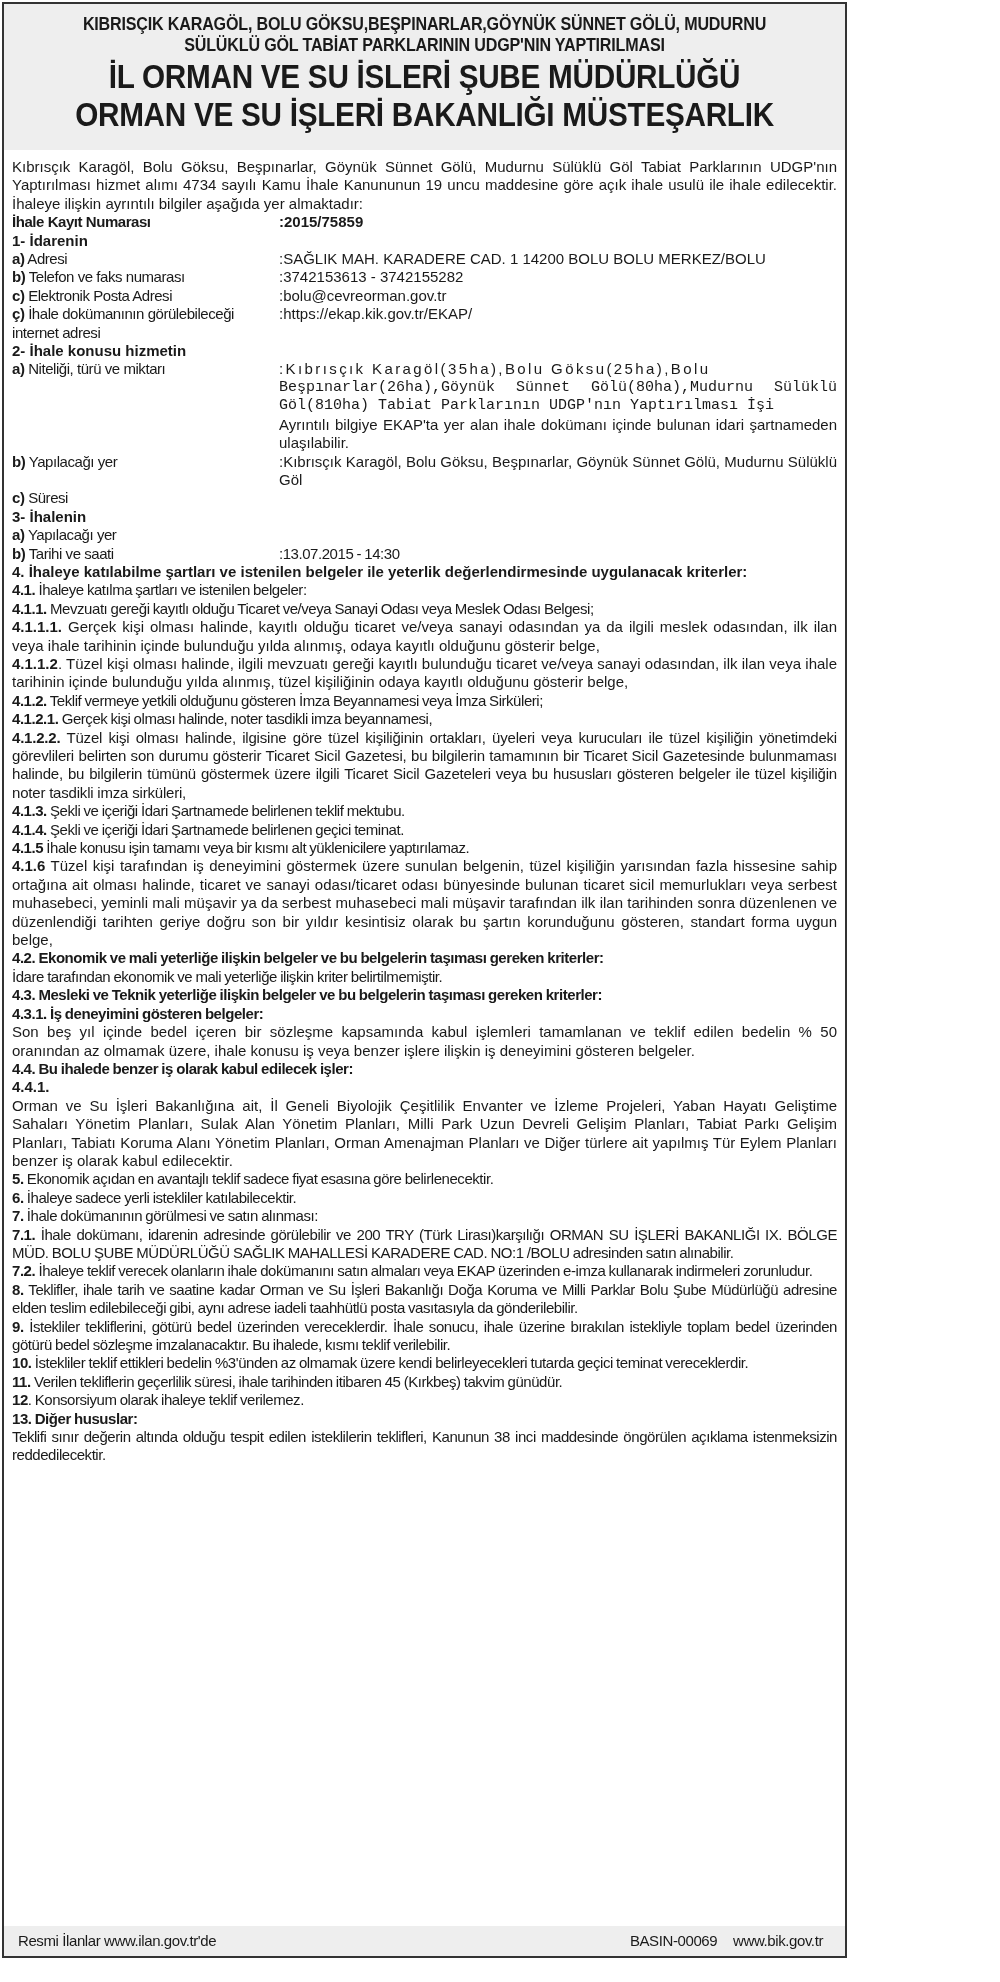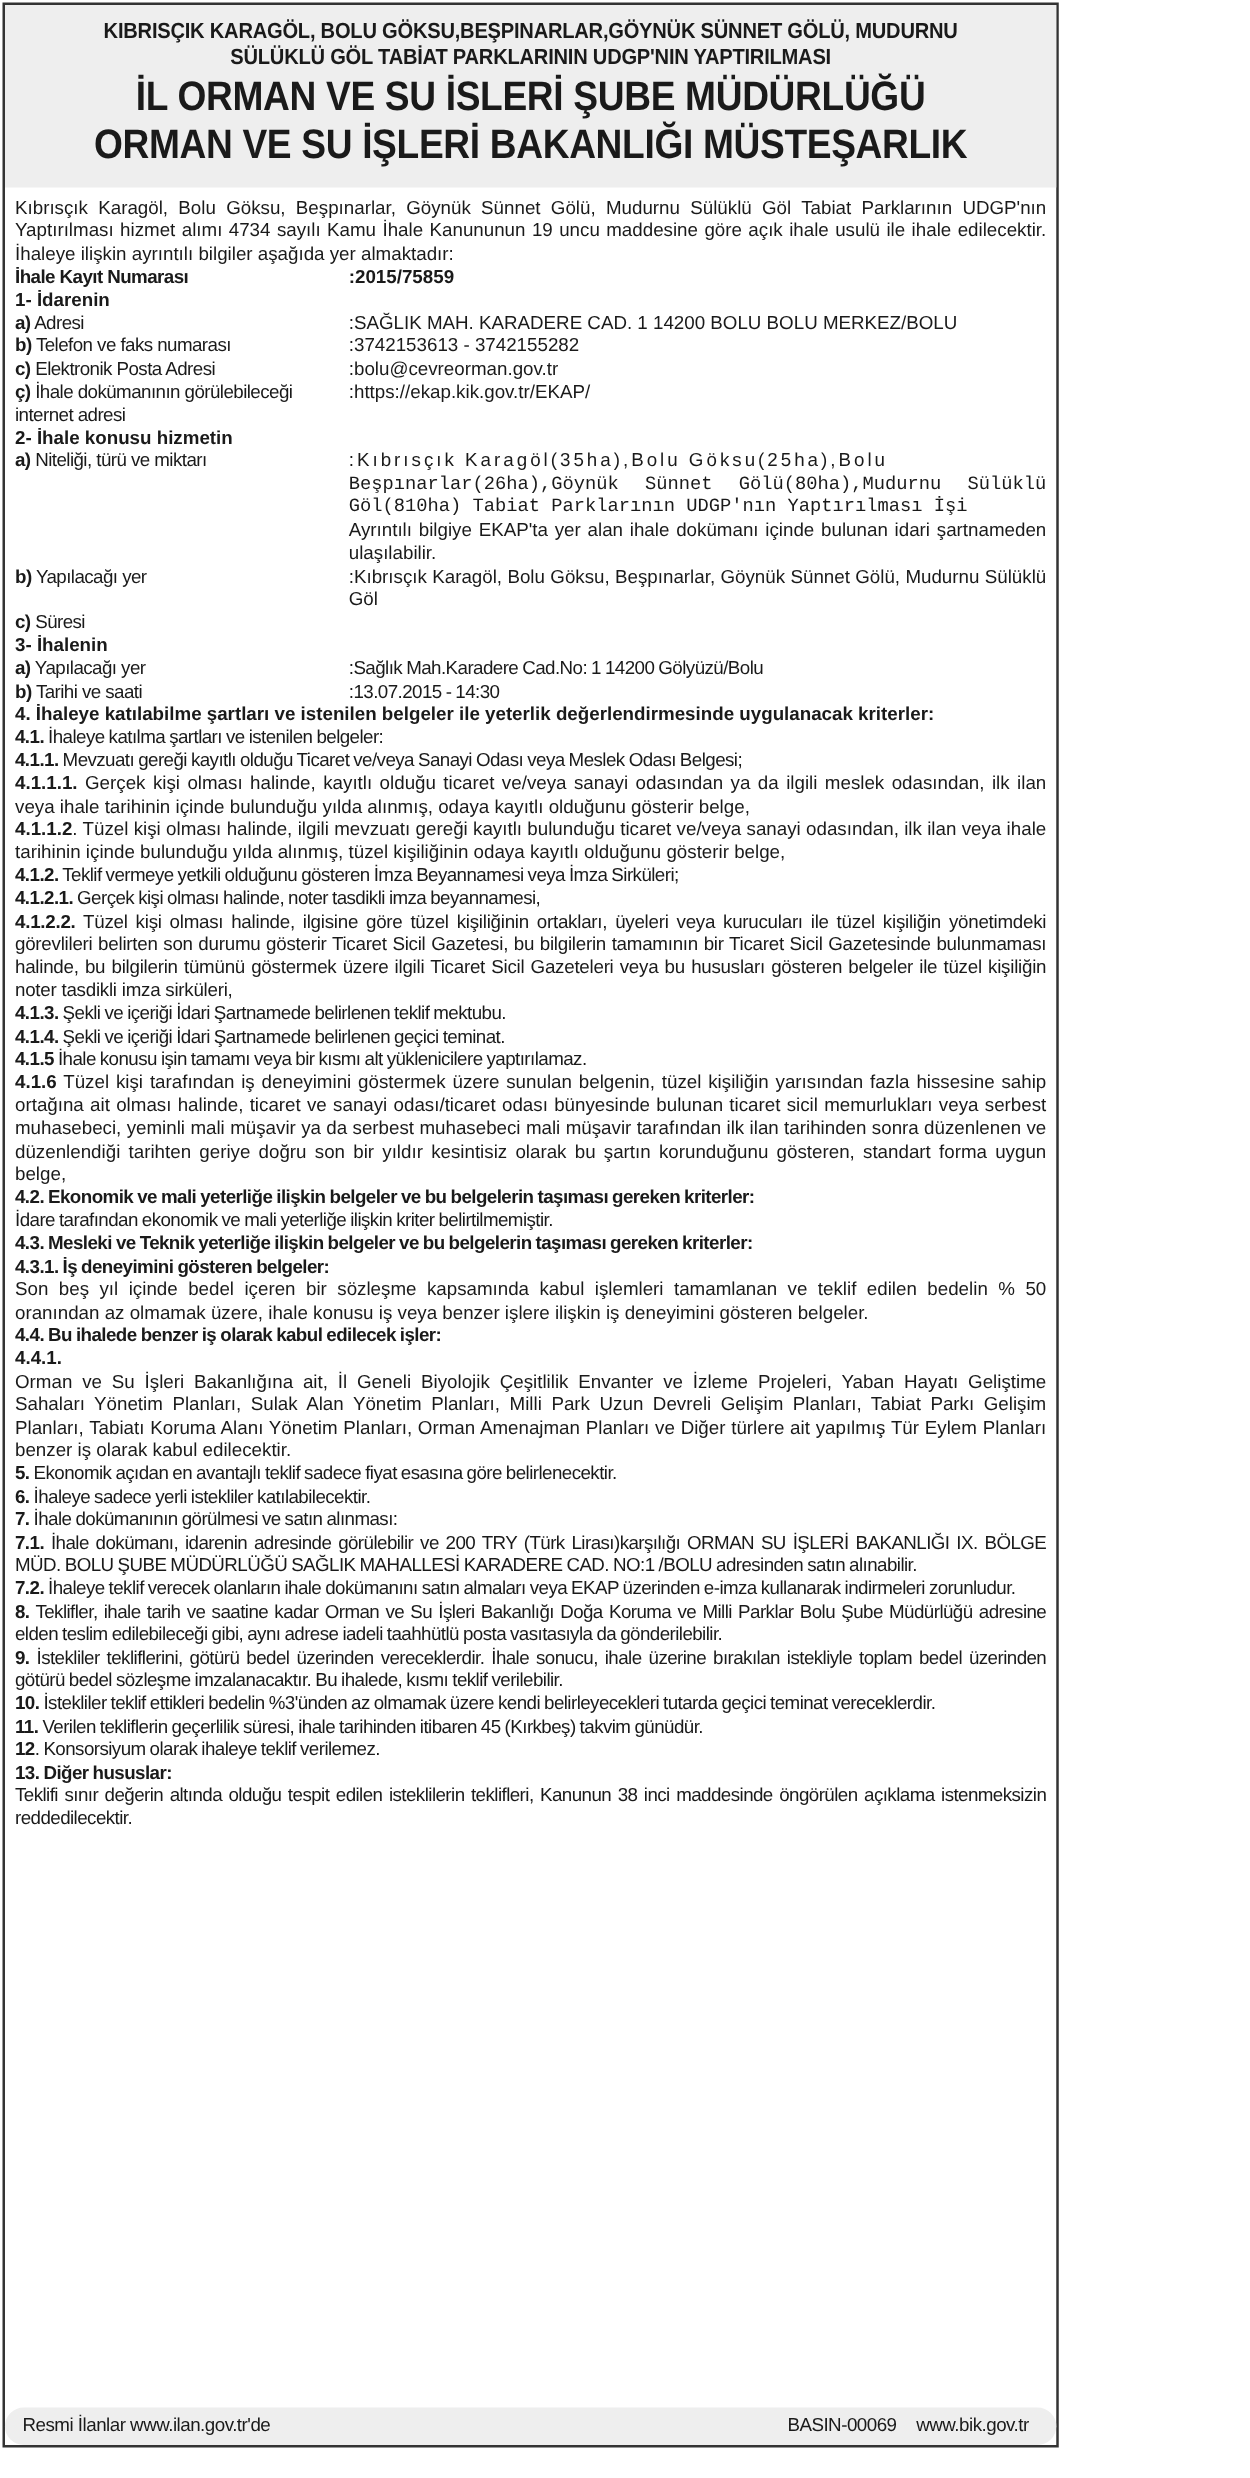--- a/index.html
+++ b/index.html
@@ -26,21 +26,20 @@
   .narrow { letter-spacing: -0.45px; word-spacing: -0.5px; }
   .b { font-weight: bold; }
   .row { display: flex; }
   .row .lbl { width: 267px; flex: none; letter-spacing: -0.45px; }
   .row .val { flex: 1; text-align: justify; }
   .row .val.narrow { letter-spacing: -0.45px; }
   .ftr {
     position: absolute; left: 0; right: 0; bottom: 0; height: 30px; background: #eeeeee;
     font-size: 15px; line-height: 30px; padding: 0 22px 0 14px; display: flex; justify-content: space-between;
     letter-spacing: -0.4px;
-    border-radius: 15px;
   }
   .ftr .right span { margin-left: 12px; }
 </style>
 </head>
 <body>
 
 <div class="ad">
 
   <div class="hdr">
     <div class="sub">KIBRISÇIK KARAGÖL, BOLU GÖKSU,BEŞPINARLAR,GÖYNÜK SÜNNET GÖLÜ, MUDURNU</div>
@@ -88,21 +87,20 @@
       <div class="lbl"><span class="b">b)</span> <span>Yapılacağı yer</span></div>
       <div class="val">:Kıbrısçık Karagöl, Bolu Göksu, Beşpınarlar, Göynük Sünnet Gölü, Mudurnu Sülüklü Göl</div>
     </div>
     <div class="row">
       <div class="lbl"><span class="b">c)</span> <span>Süresi</span></div>
     </div>
 
     <div class="b">3- İhalenin</div>
     <div class="row">
       <div class="lbl"><span class="b">a)</span> <span>Yapılacağı yer</span></div>
-      <div class="val narrow">:Sağlık Mah.Karadere Cad.No: 1 14200 Gölyüzü/Bolu</div>
     </div>
     <div class="row">
       <div class="lbl"><span class="b">b)</span> <span>Tarihi ve saati</span></div>
       <div class="val narrow">:13.07.2015 - 14:30</div>
     </div>
 
     <p class="p b">4. İhaleye katılabilme şartları ve istenilen belgeler ile yeterlik değerlendirmesinde uygulanacak kriterler:</p>
 
     <p class="p narrow"><span class="b">4.1.</span><span> İhaleye katılma şartları ve istenilen belgeler:</span></p>
     <p class="p narrow"><span class="b">4.1.1.</span><span> Mevzuatı gereği kayıtlı olduğu Ticaret ve/veya Sanayi Odası veya Meslek Odası Belgesi;</span></p>

